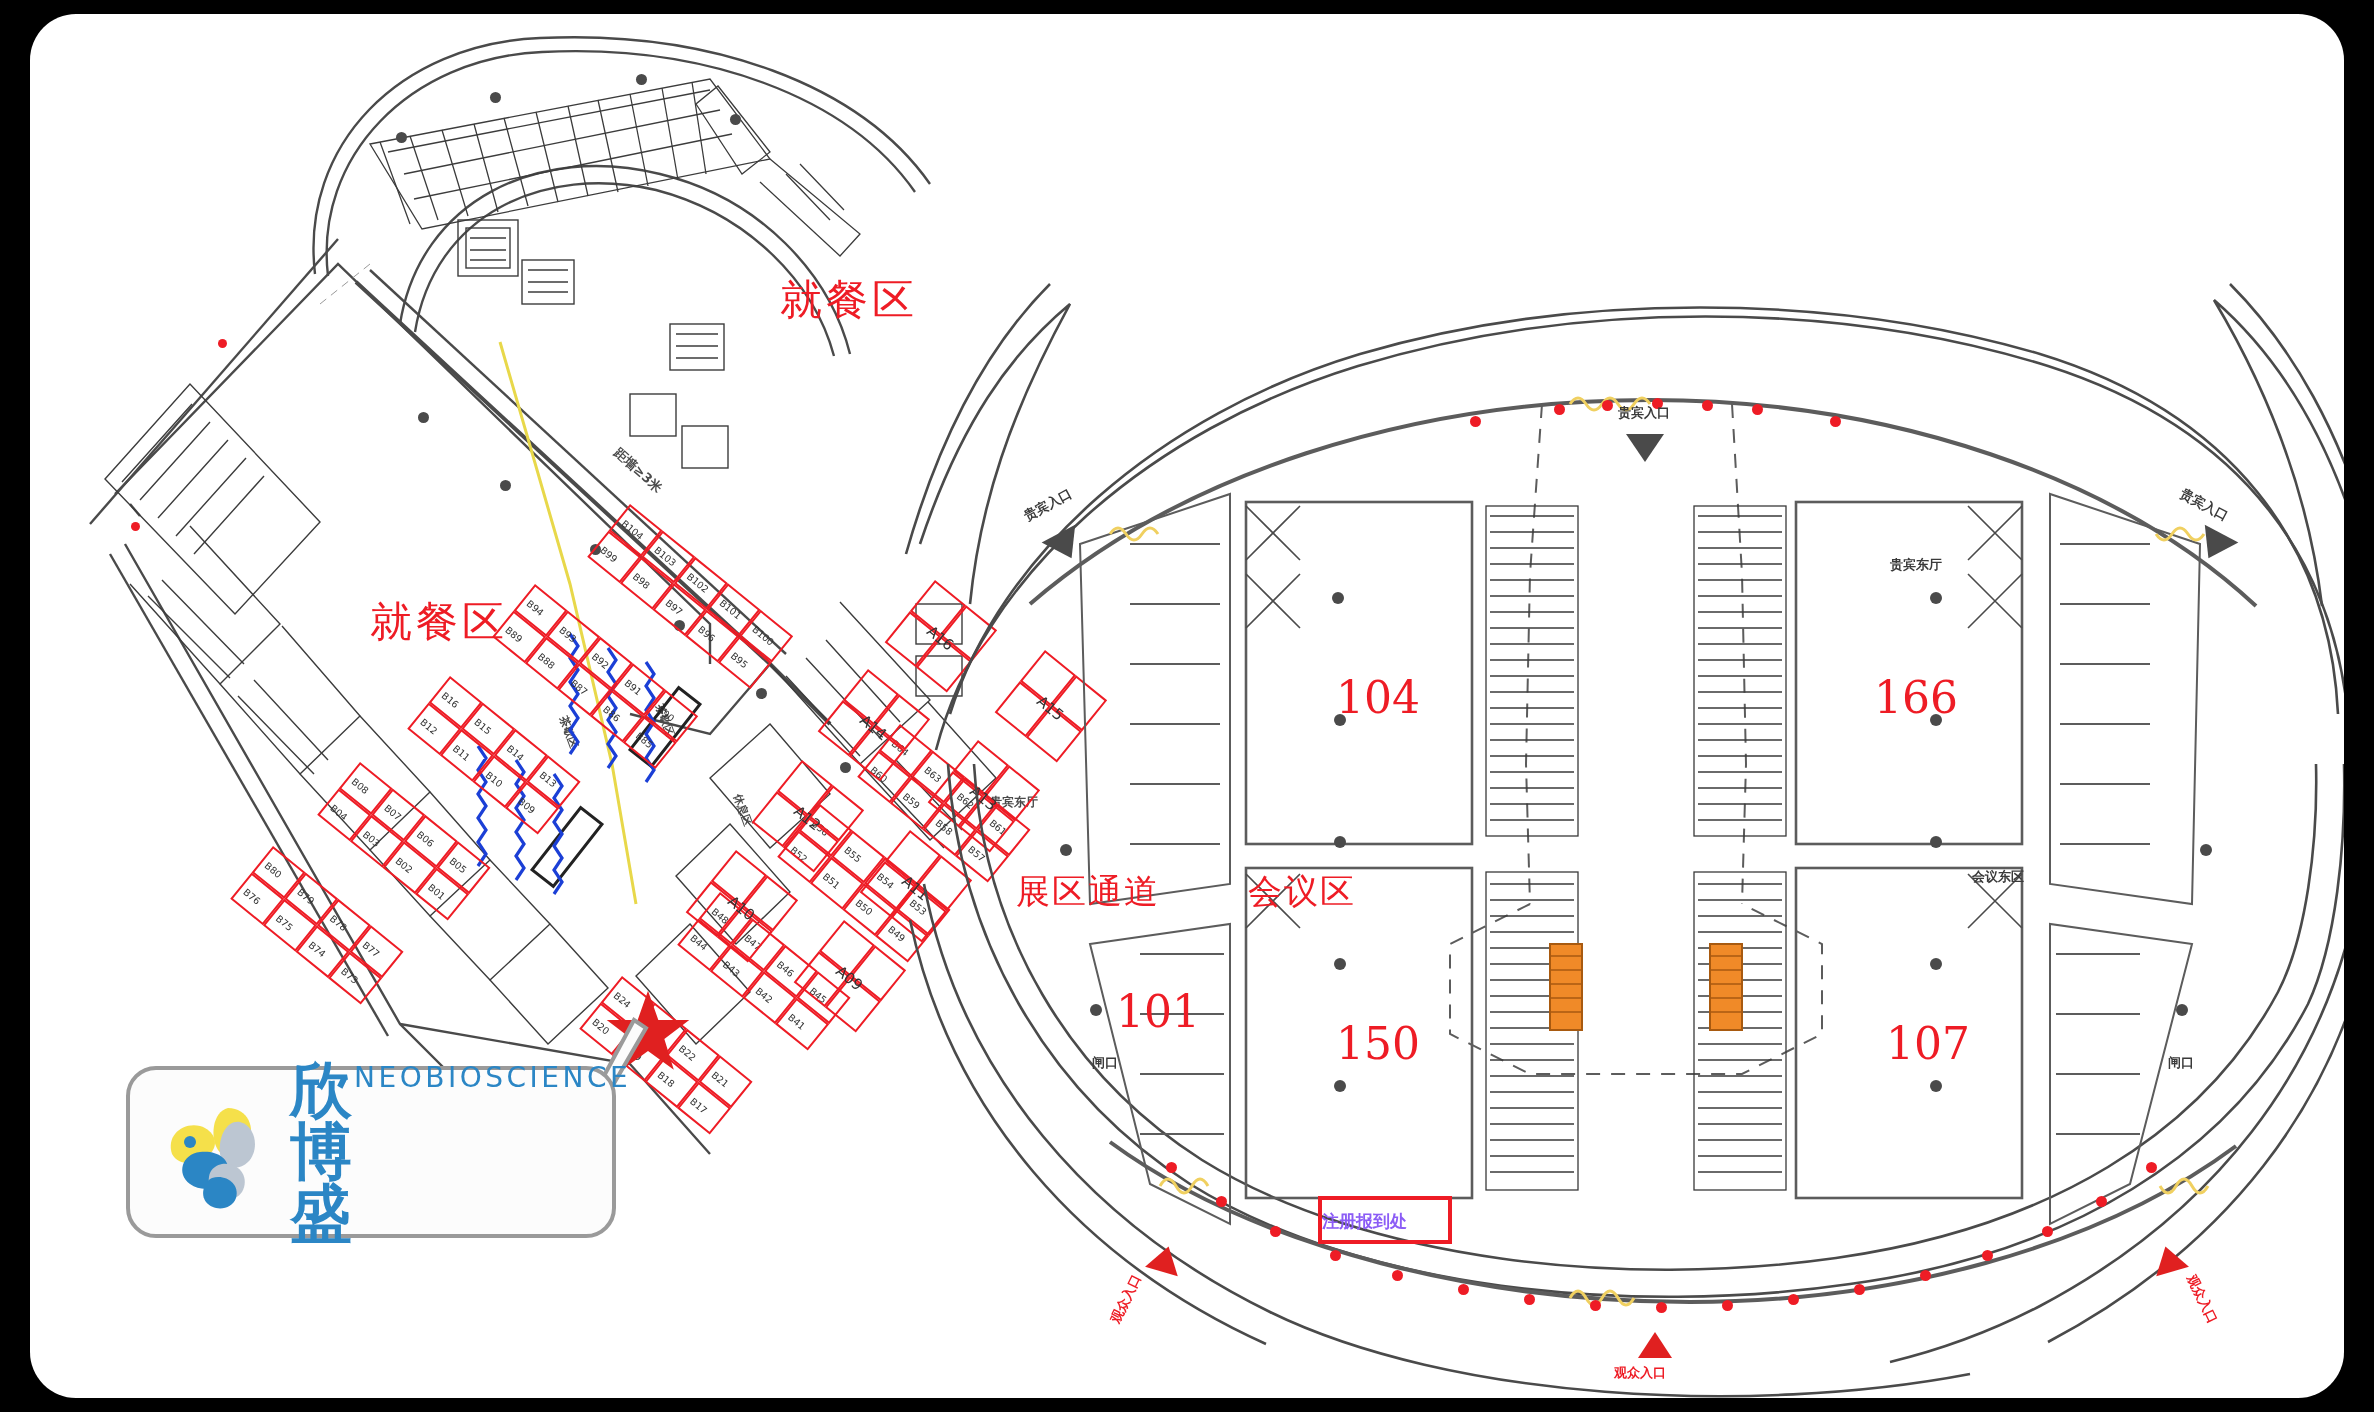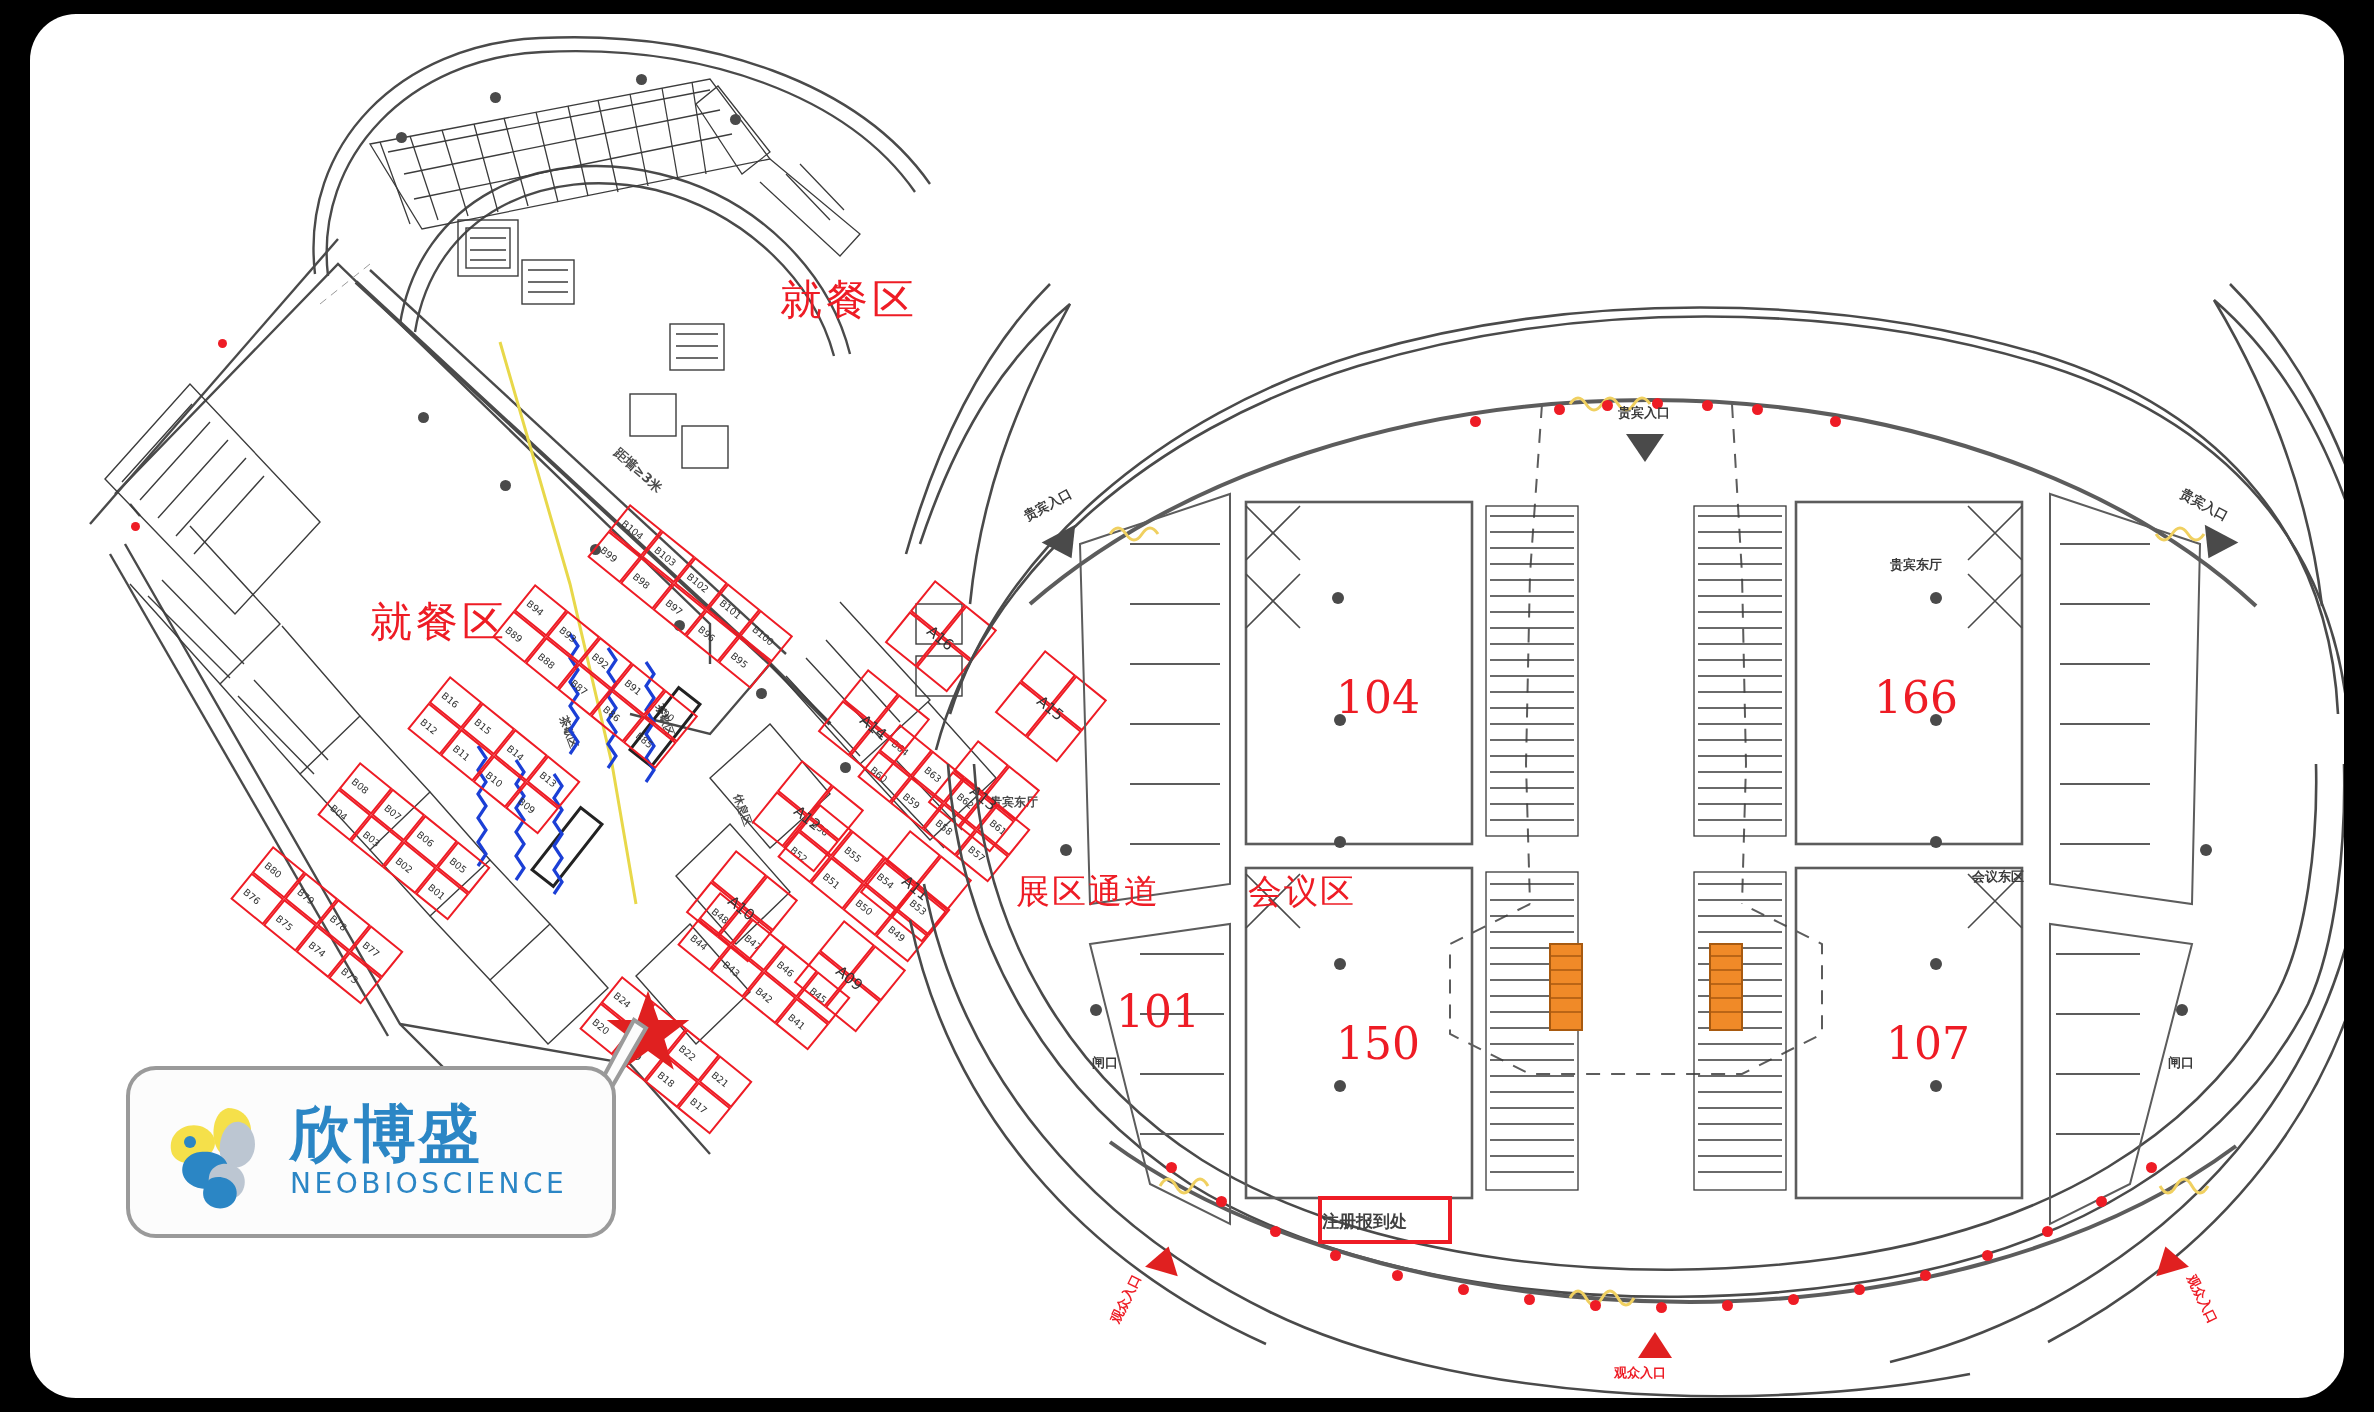--- a/index.html
+++ b/index.html
@@ -16,42 +16,42 @@
   .rdot{position:absolute;border-radius:50%;background:#ee1c25;}
 
   
   #banner{position:absolute;left:1248px;top:140px;width:672px;height:122px;background:#1b9ce3;border-radius:22px;
            display:flex;align-items:center;justify-content:center;}
   #banner span{color:#fff;font-size:62px;font-weight:bold;letter-spacing:1px;line-height:1;}
 
   
   #logocard{position:absolute;left:96px;top:1052px;width:490px;height:172px;background:#fcfcfc;
             border:4px solid #9a9a9a;border-radius:30px;display:flex;align-items:center;gap:14px;padding-left:26px;box-sizing:border-box;}
-  #logotext{display:flex;flex-direction:column;}
+  #logotext{display:flex;}
   #logo-cn{font-size:62px;font-weight:bold;color:#2b86c5;line-height:1.0;letter-spacing:2px;}
   #logo-en{font-size:28px;color:#2b86c5;letter-spacing:3.5px;line-height:1.2;margin-top:2px;}
   #pointer{position:absolute;left:556px;top:1000px;width:70px;height:90px;}
 
   
   #star{position:absolute;left:575px;top:975px;width:86px;height:86px;}
 
   
   #lefthall{position:absolute;left:40px;top:10px;width:1060px;height:1310px;}
   .booth{position:absolute;border:2.4px solid #ee1c25;box-sizing:border-box;background:transparent;}
   .bnum{position:absolute;font-size:9.5px;color:#333;transform-origin:center;white-space:nowrap;}
   .bblock{position:absolute;transform-origin:0 0;}
 
   
   #righthall{position:absolute;left:900px;top:230px;width:1420px;height:1110px;}
   .roomnum{position:absolute;font-family:"DejaVu Serif","Liberation Serif",serif;color:#ee1c25;font-size:44px;line-height:1;}
   .tri-red{position:absolute;width:0;height:0;border-left:17px solid transparent;border-right:17px solid transparent;border-top:26px solid #e02020;}
   .tri-gray{position:absolute;width:0;height:0;border-left:19px solid transparent;border-right:19px solid transparent;border-top:28px solid #4a4a4a;}
   .smlbl{position:absolute;font-size:13px;color:#3a3a3a;font-weight:bold;white-space:nowrap;}
   #regbox{position:absolute;border:4px solid #ee1c25;box-sizing:border-box;}
-  #reglbl{position:absolute;color:#404040;font-size:17px;font-weight:bold;white-space:nowrap;}
+  #reglbl{position:absolute;color:#8b5cf6;font-size:17px;font-weight:bold;white-space:nowrap;}
 
   svg{display:block;overflow:visible;}
 </style>
 </head>
 <body>
 
 <div id="frame">
 <div id="page">
 
   <div id="lefthall">

